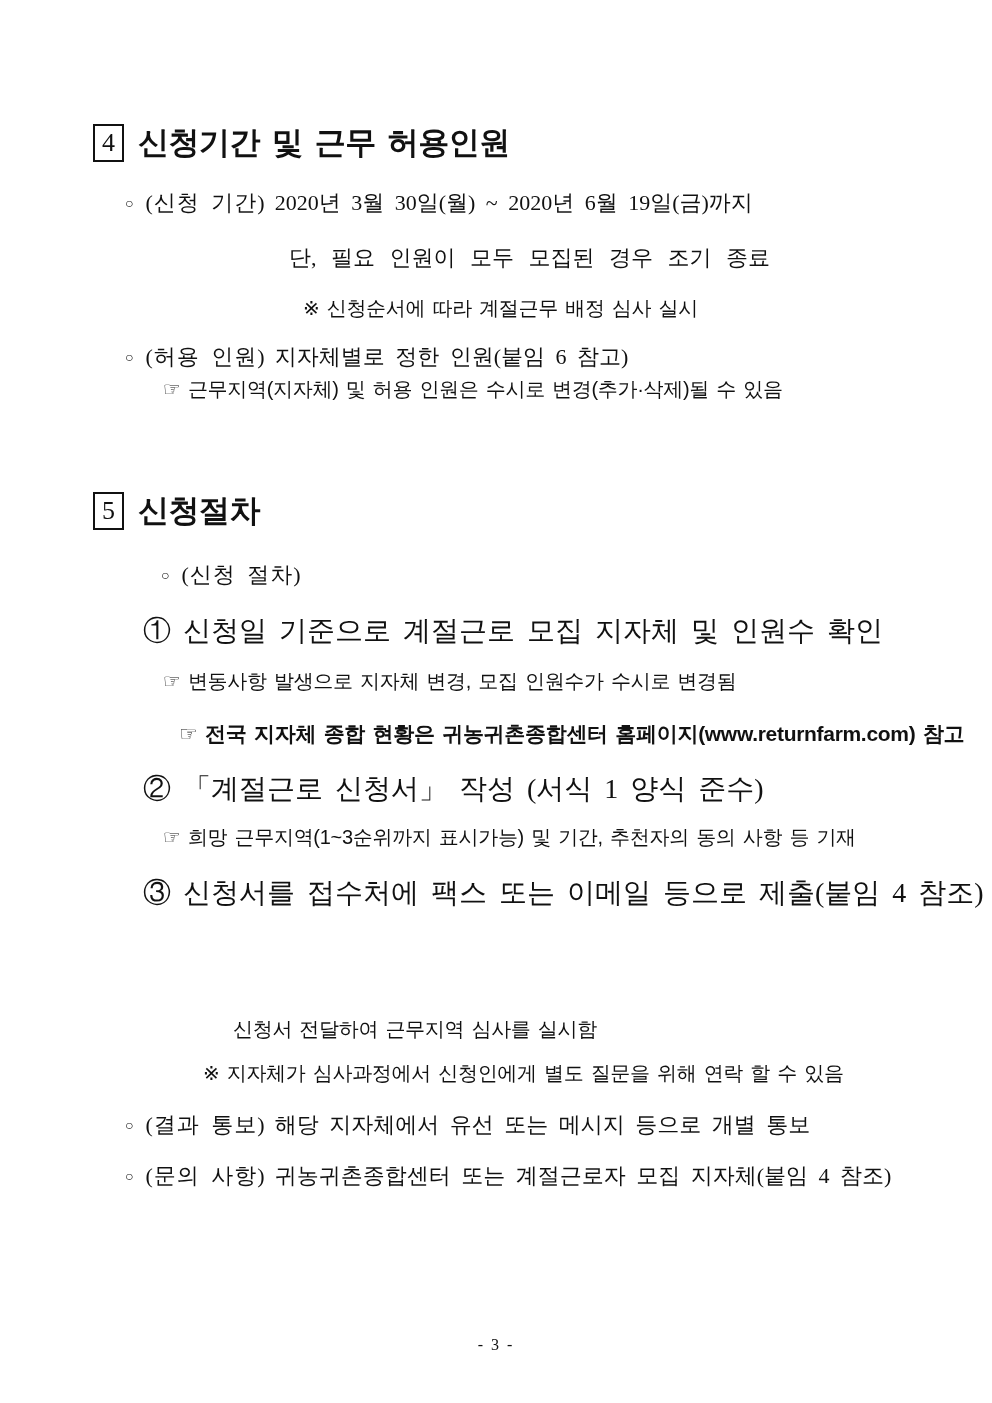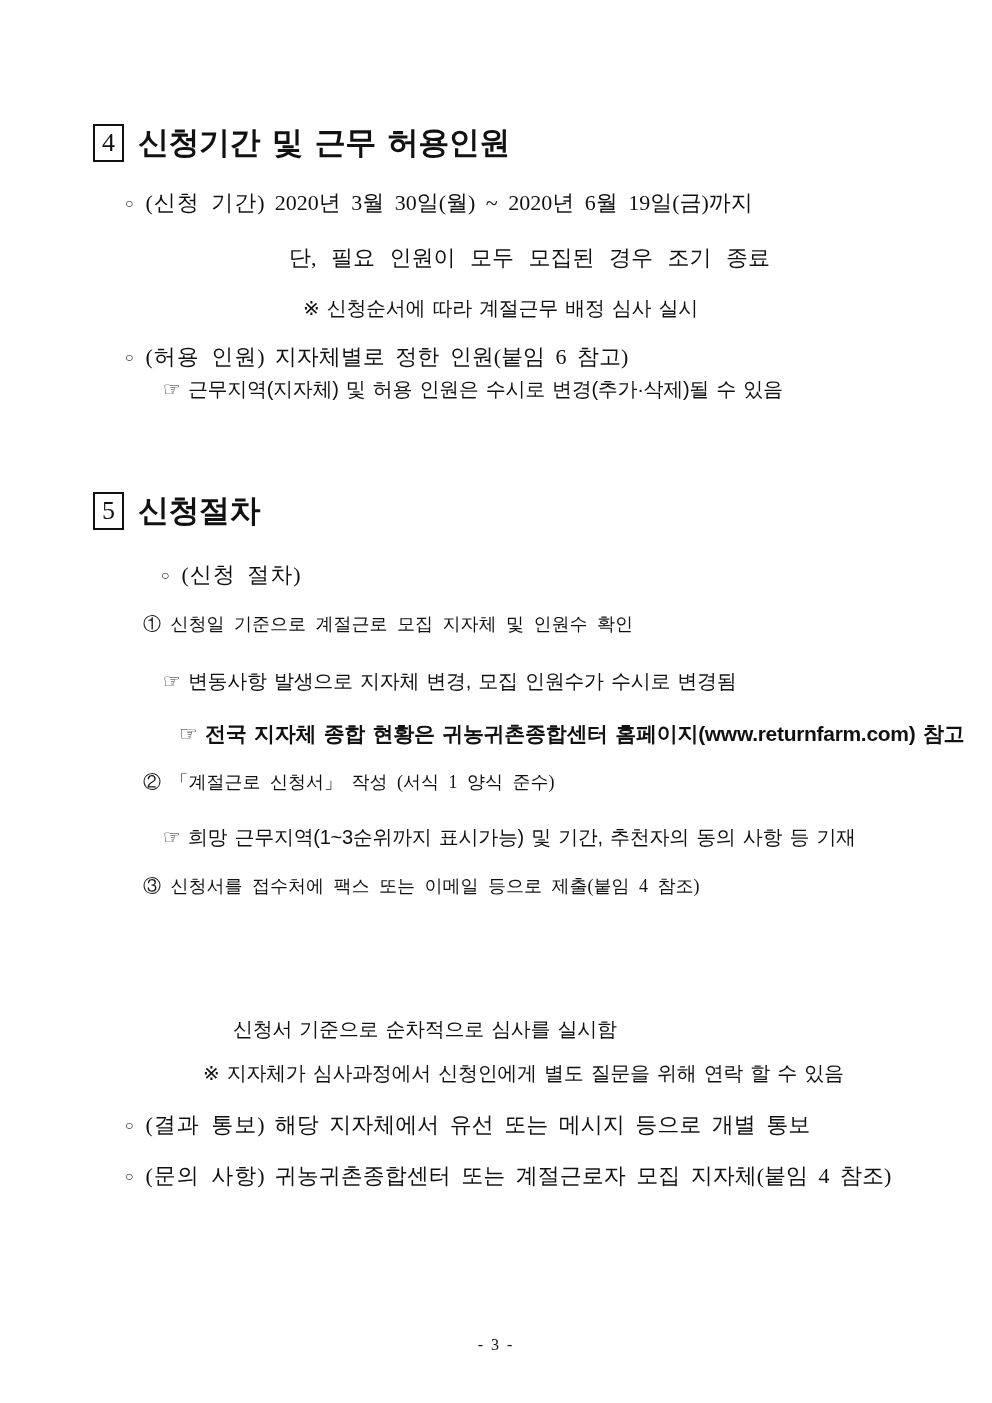--- a/index.html
+++ b/index.html
@@ -61,21 +61,21 @@
     margin-right: 9px;
     letter-spacing: 1px;
   }
   .serif-cont {
     font-size: 22px;
     word-spacing: 9px;
     text-align: right;
   }
   
   .step {
-    font-size: 18px;
+    font-size: 28px;
     word-spacing: 5px;
   }
   
   .gothic {
     font-family: "Liberation Sans", "DejaVu Sans", sans-serif;
     font-size: 20px;
     word-spacing: 2px;
     letter-spacing: -0.3px;
   }
   .gothic.bold {
@@ -151,21 +151,21 @@
     <span>☞ 희망 근무지역(1~3순위까지 표시가능) 및 기간, 추천자의 동의 사항 등 기재</span>
   </div>
 
   <div class="line step" style="top:874px; left:143px;">
     <span>③ 신청서를 접수처에 팩스 또는 이메일 등으로 제출(붙임 4 참조)</span>
   </div>
 
 
 
   <div class="line gothic" style="top:1016px; left:233px;">
-    <span>신청서 기준으로 순차적으로 심사를 실시함</span>
+    <span>신청서 전달하여 근무지역 심사를 실시함</span>
   </div>
 
   <div class="line gothic" style="top:1060px; left:203px;">
     <span>※ 지자체가 심사과정에서 신청인에게 별도 질문을 위해 연락 할 수 있음</span>
   </div>
 
   <div class="line bullet-row" style="top:1110px; left:125px;">
     <span class="bullet-mark">○</span><span class="bullet-label">(결과 통보)</span><span>해당 지자체에서 유선 또는 메시지 등으로 개별 통보</span>
   </div>
 

